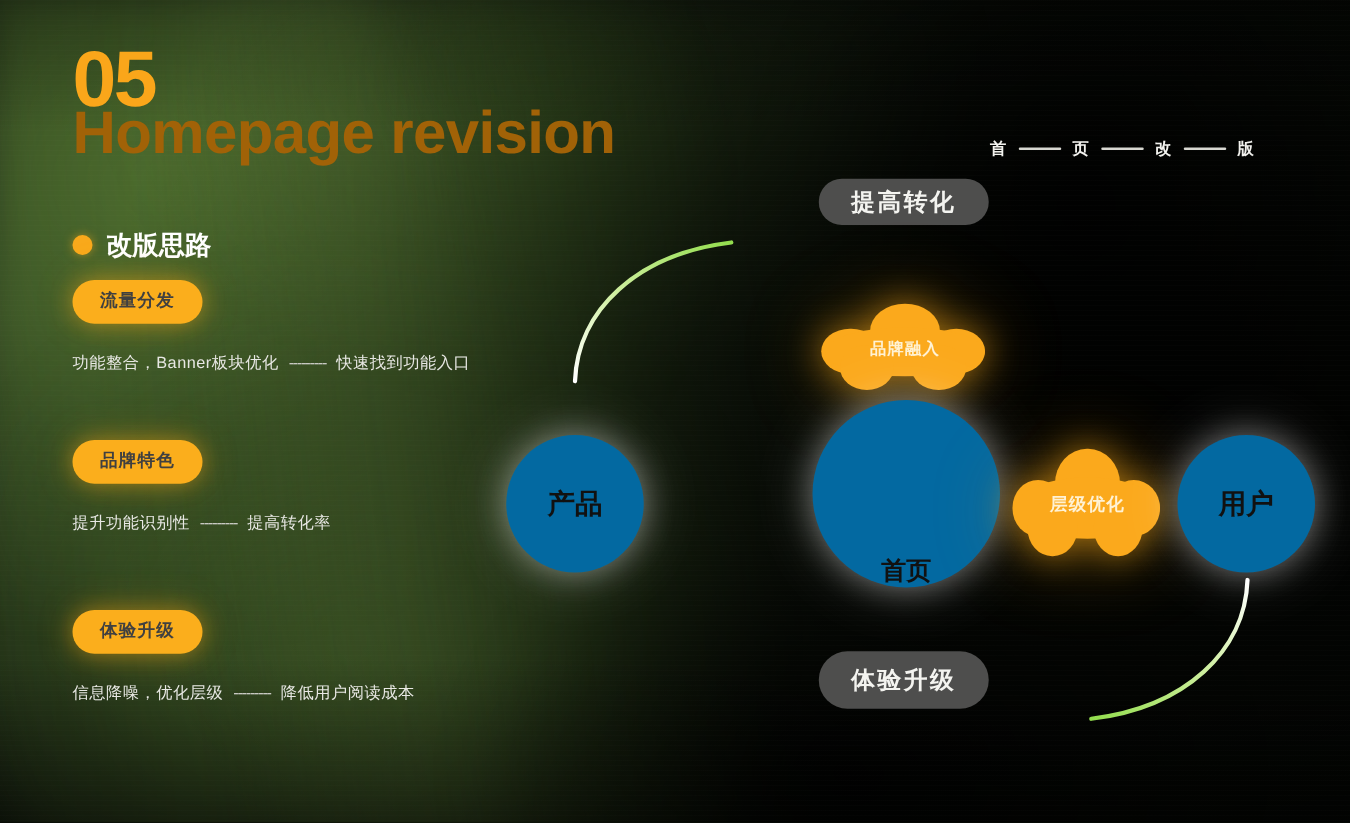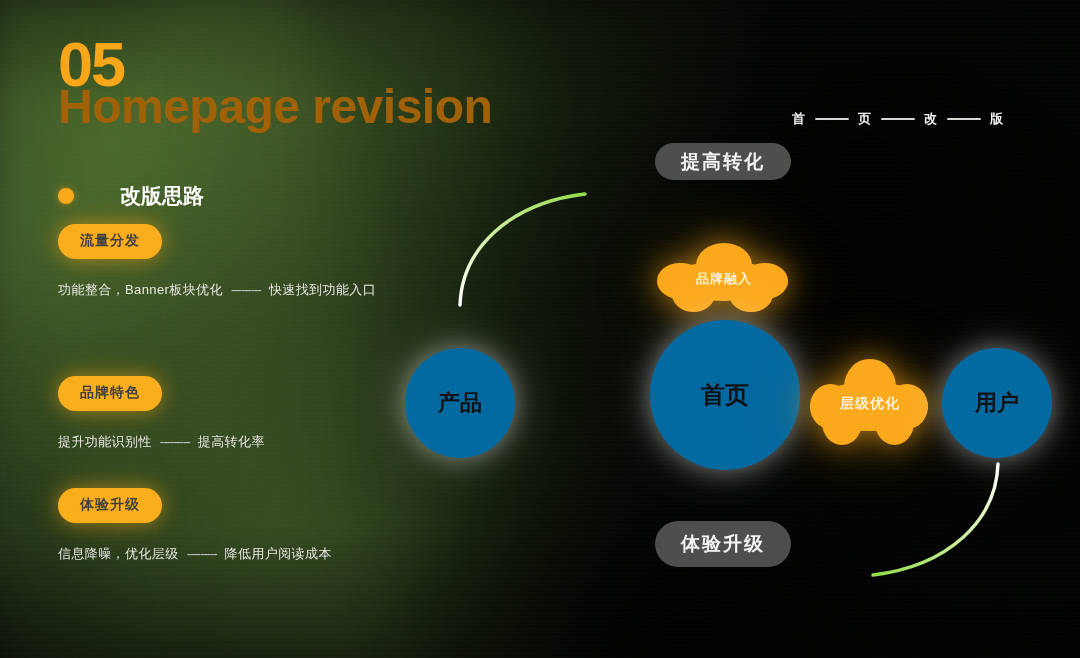--- a/index.html
+++ b/index.html
@@ -108,26 +108,25 @@
   }
   .bullet-dot {
     width:16px; height:16px; border-radius:50%;
     background:#F9A91B;
     box-shadow:0 0 8px rgba(249,169,27,0.55);
     flex:none;
   }
   .section-head-label {
     font-size:21px; font-weight:700; color:#ffffff;
     font-family:"Liberation Sans","DejaVu Sans",sans-serif;
-    margin-left:35px;
   }
 
   .item { position:absolute; left:58px; }
   .item-1 { top:224px; }
-  .item-2 { top:352px;margin-top:24px; }
+  .item-2 { top:352px; }
   .item-3 { top:488px; }
 
   .pill {
     display:inline-block;
     background:#FBAE1C;
     color:#404040;
     font-size:14px; font-weight:700;
     padding:8px 22px 9px 22px;
     border-radius:22px;
     box-shadow:0 0 18px rgba(250,168,20,0.45), 0 0 34px rgba(250,168,20,0.20);
@@ -161,21 +160,21 @@
   .node-circle {
     position:absolute;
     border-radius:50%;
     background:#0369a1;
     display:flex; align-items:center; justify-content:center;
     color:#111111;
     font-weight:700;
     box-shadow:0 0 26px rgba(255,255,255,0.40), 0 0 56px rgba(255,255,255,0.18);
   }
   .node-product { left:405px; top:348px; width:110px; height:110px; font-size:22px; }
-  .node-home    { left:650px; top:320px; width:150px; height:150px; font-size:24px; }
+  .node-home    { left:650px; top:320px; width:150px; height:150px; font-size:20px;align-items:flex-end; }
   .node-user    { left:942px; top:348px; width:110px; height:110px; font-size:22px; }
 
   
   .cloud {
     position:absolute;
     filter:drop-shadow(0 0 14px rgba(250,170,24,0.55)) drop-shadow(0 0 30px rgba(250,170,24,0.30));
   }
   .cloud .c-body, .cloud .c-bump {
     position:absolute; background:#FBA91C; border-radius:50%;
   }

